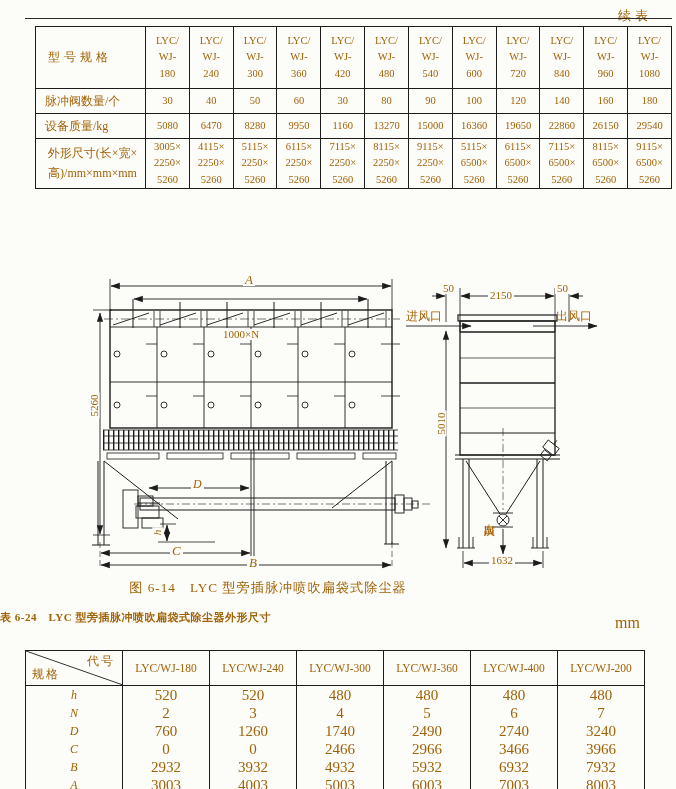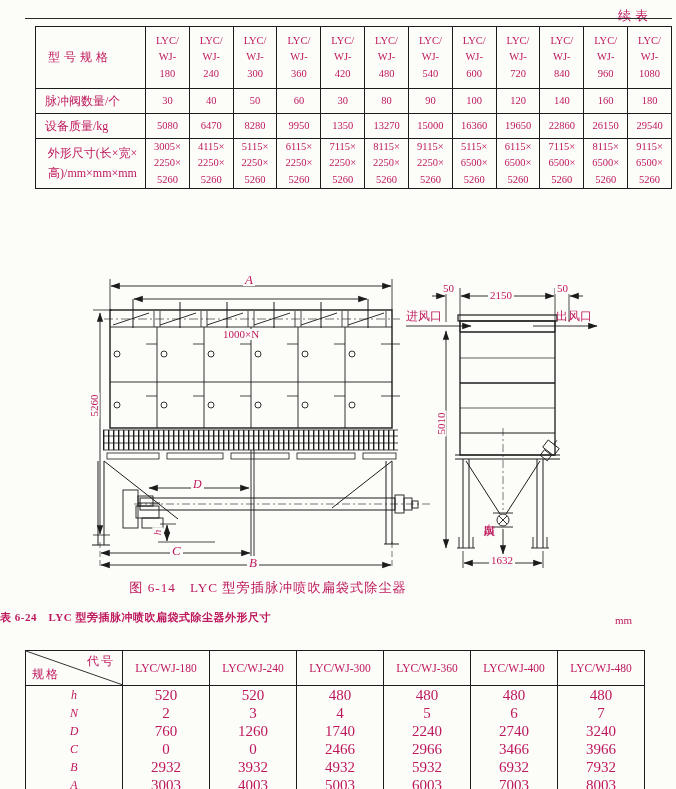--- a/index.html
+++ b/index.html
@@ -1,16 +1,16 @@
 <!DOCTYPE html>
 <html><head>
 <meta charset="utf-8">
 <style>
   html,body{margin:0;padding:0;background:#e8e8e4;}
-  .page{position:relative;width:676px;height:789px;background:#fcfcf9;color:#be185d;
+  .page{position:relative;width:676px;height:789px;background:#fcfcf9;color:#a16207;
         font-family:"Liberation Serif","DejaVu Serif",serif;overflow:hidden;}
   .abs{position:absolute;}
   .pre{white-space:pre-line;}
   
   .cont{top:7px;right:24px;font-size:13px;letter-spacing:4px;}
   .toprule{top:18px;left:25px;width:647px;height:1px;background:#2a2a2a;}
   
   table{border-collapse:collapse;table-layout:fixed;}
   .spec{left:35px;top:26px;width:637px;border:1.5px solid #1c1c1c;}
   .spec td,.spec th{border:1px solid #1c1c1c;font-weight:normal;text-align:center;
@@ -25,21 +25,21 @@
   
   .figure{left:0;top:272px;width:676px;height:305px;}
   .figure svg{position:absolute;left:0;top:0;}
   .lab{position:absolute;font-size:11px;line-height:1;background:#fcfcf9;padding:0 2px;}
   .ital{font-style:italic;font-size:13px;}
   .rot{transform:rotate(-90deg);}
   .cjk{font-size:12px;background:transparent;padding:0;}
   .vert{writing-mode:vertical-rl;text-orientation:upright;letter-spacing:1px;font-size:11.5px;line-height:1;}
   .figcap{left:0;top:579px;width:536px;text-align:center;font-size:13.2px;letter-spacing:1px;}
   .tblcap{left:0;top:610px;width:676px;text-align:left;font-size:11px;font-weight:bold;letter-spacing:.5px;}
-  .unit{left:615px;top:614px;font-size:11px;}
+  .unit{left:615px;top:614px;font-size:16px;}
   
   .dims{left:25px;top:650px;width:620px;border:1.5px solid #1c1c1c;}
   .dims th{border:1px solid #1c1c1c;font-weight:normal;font-size:11.5px;height:34px;padding:0;text-align:center;}
   .dims td{border-left:1px solid #1c1c1c;border-right:1px solid #1c1c1c;border-top:none;border-bottom:none;
         font-size:15px;height:18px;padding:0;text-align:center;}
   .dims .rlab{font-style:italic;font-size:12px;}
   .diagcell{position:relative;}
   .diagcell svg{position:absolute;left:0;top:0;}
   .dg-top{position:absolute;top:2px;right:7px;font-size:12px;letter-spacing:2px;}
   .dg-bot{position:absolute;bottom:2px;left:6px;font-size:12px;letter-spacing:2px;}
@@ -111,21 +111,21 @@
       <td>140</td>
       <td>160</td>
       <td>180</td>
     </tr>
     <tr class="r25">
       <td class="rl">设备质量/kg</td>
       <td>5080</td>
       <td>6470</td>
       <td>8280</td>
       <td>9950</td>
-      <td>1350</td>
+      <td>1160</td>
       <td>13270</td>
       <td>15000</td>
       <td>16360</td>
       <td>19650</td>
       <td>22860</td>
       <td>26150</td>
       <td>29540</td>
     </tr>
     <tr class="r50">
       <td class="dimlbl pre">外形尺寸(长×宽×
@@ -349,21 +349,21 @@
           <line x1="0" y1="0" x2="97" y2="34" stroke="#1c1c1c" stroke-width="0.9"></line>
         </svg>
         <span class="dg-top">代号</span>
         <span class="dg-bot">规格</span>
       </th>
       <th>LYC/WJ-180</th>
       <th>LYC/WJ-240</th>
       <th>LYC/WJ-300</th>
       <th>LYC/WJ-360</th>
       <th>LYC/WJ-400</th>
-      <th>LYC/WJ-480</th>
+      <th>LYC/WJ-200</th>
     </tr>
     <tr>
       <td class="rlab">h</td>
       <td>520</td>
       <td>520</td>
       <td>480</td>
       <td>480</td>
       <td>480</td>
       <td>480</td>
     </tr>
@@ -374,21 +374,21 @@
       <td>4</td>
       <td>5</td>
       <td>6</td>
       <td>7</td>
     </tr>
     <tr>
       <td class="rlab">D</td>
       <td>760</td>
       <td>1260</td>
       <td>1740</td>
-      <td>2240</td>
+      <td>2490</td>
       <td>2740</td>
       <td>3240</td>
     </tr>
     <tr>
       <td class="rlab">C</td>
       <td>0</td>
       <td>0</td>
       <td>2466</td>
       <td>2966</td>
       <td>3466</td>

